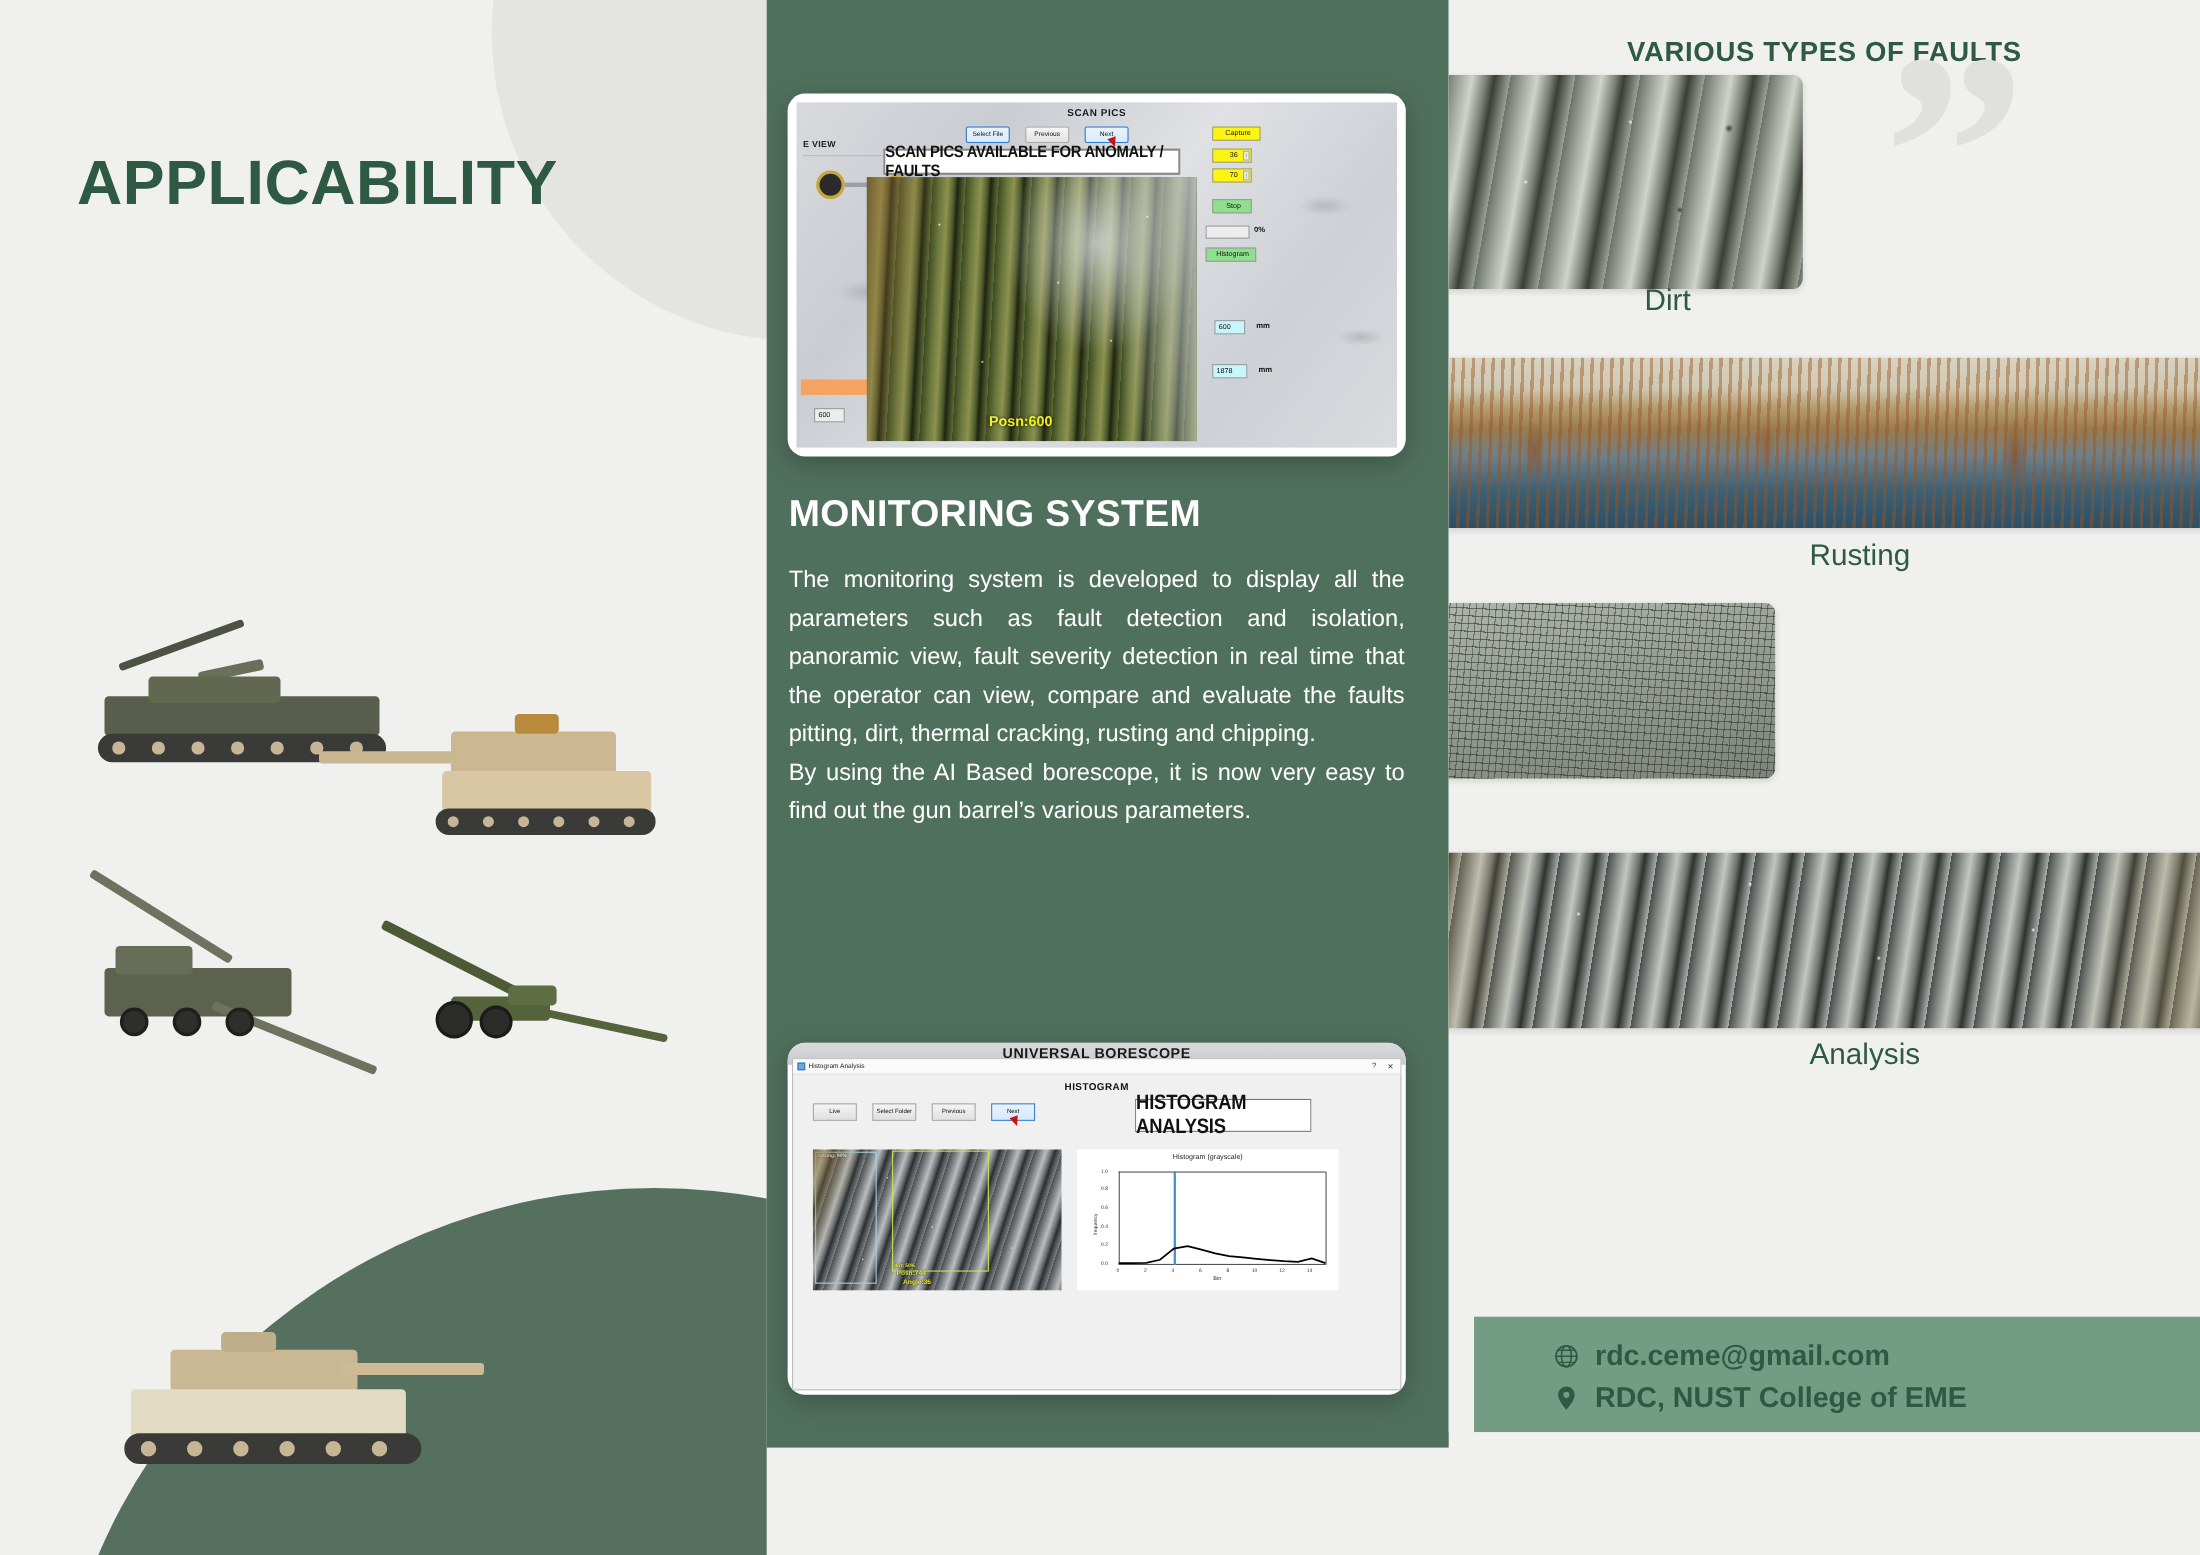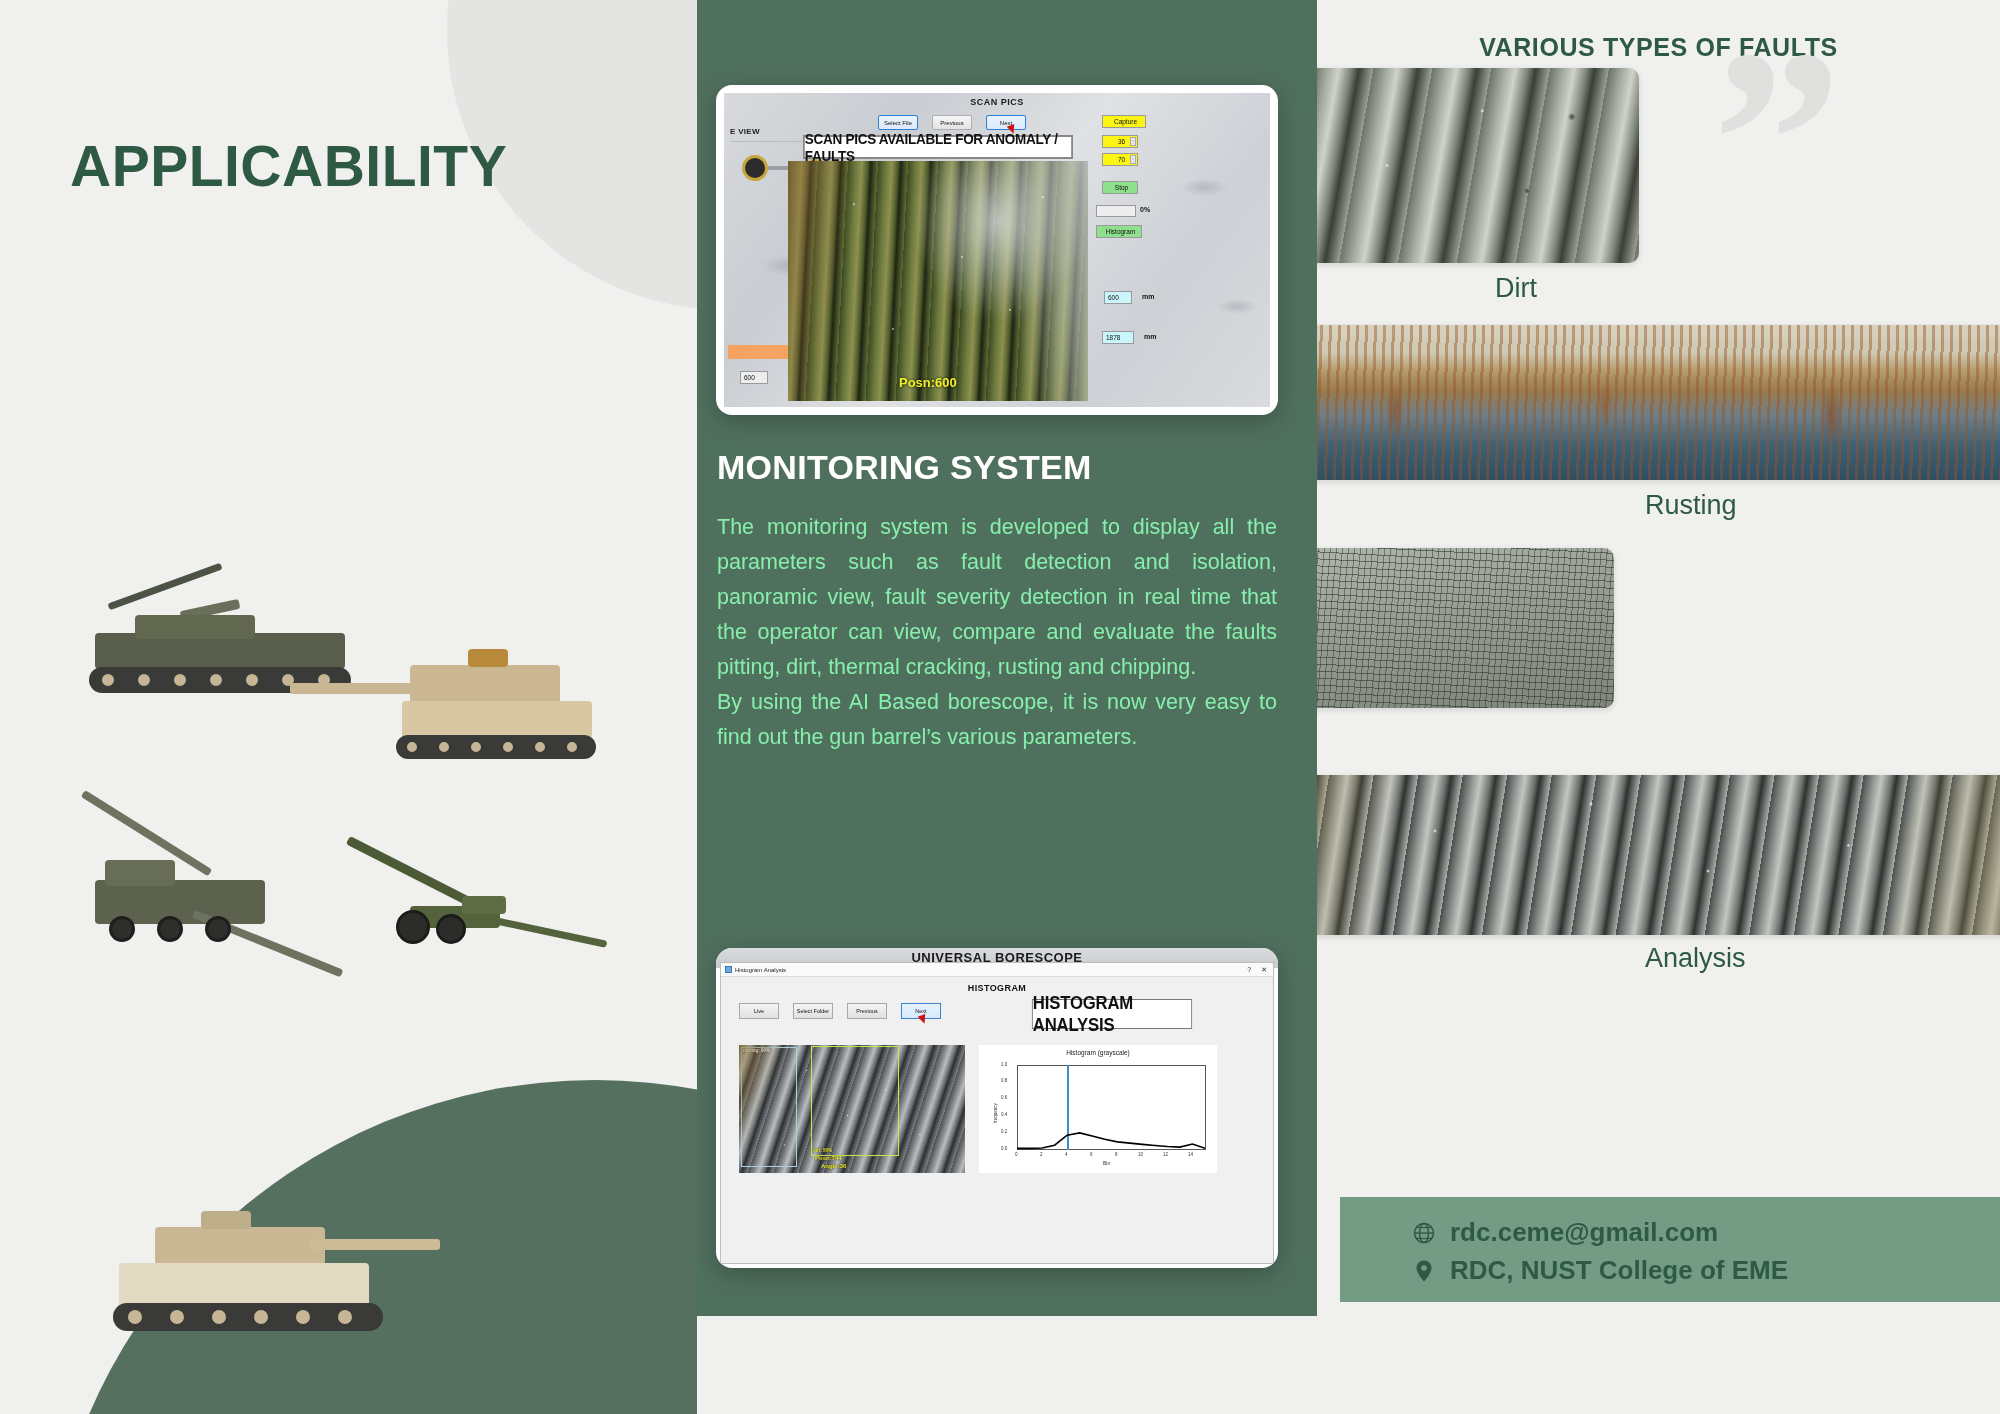--- a/index.html
+++ b/index.html
@@ -201,21 +201,21 @@
 
   .mono-title {
     position: absolute; left: 20px; top: 448px;
     font-size: 34px; font-weight: 800; color: #ffffff;
     letter-spacing: .3px;
   }
   .mono-body {
     position: absolute; left: 20px; top: 510px;
     width: 560px;
     font-size: 21.5px; line-height: 35px;
-    color: #86efac;
+    color: #ffffff;
     text-align: justify;
   }
   .mono-body p + p { margin-top: 0px; }
 
   
   .hist-topbar {
     position: absolute; left: 0; right: 0; top: 0; height: 20px;
     background: linear-gradient(180deg,#d9dbdd,#c7cace);
     overflow: hidden;
   }
@@ -645,21 +645,21 @@
 
 <div class="right-col">
   <div class="faults-title">VARIOUS TYPES OF FAULTS</div>
   <div class="quote-deco">”</div>
 
   <div class="fault-card" style="left:-238px; top:68px; width:560px; height:195px;">
     <div class="fault-img">
         <div class="tex-dirt"></div>
       </div>
   </div>
-  <div class="fault-lbl" style="left:178px; top:273px;">Dirt</div>
+  <div class="fault-lbl" style="left:178px; top:258px;">Dirt</div>
 
   <div class="fault-card" style="left:-78px; top:325px; width:780px; height:155px;">
     <div class="fault-img">
         <div class="tex-rust"></div>
       </div>
   </div>
   <div class="fault-lbl" style="left:328px; top:490px;">Rusting</div>
 
   <div class="fault-card" style="left:-240px; top:548px; width:537px; height:160px;">
     <div class="fault-img">

